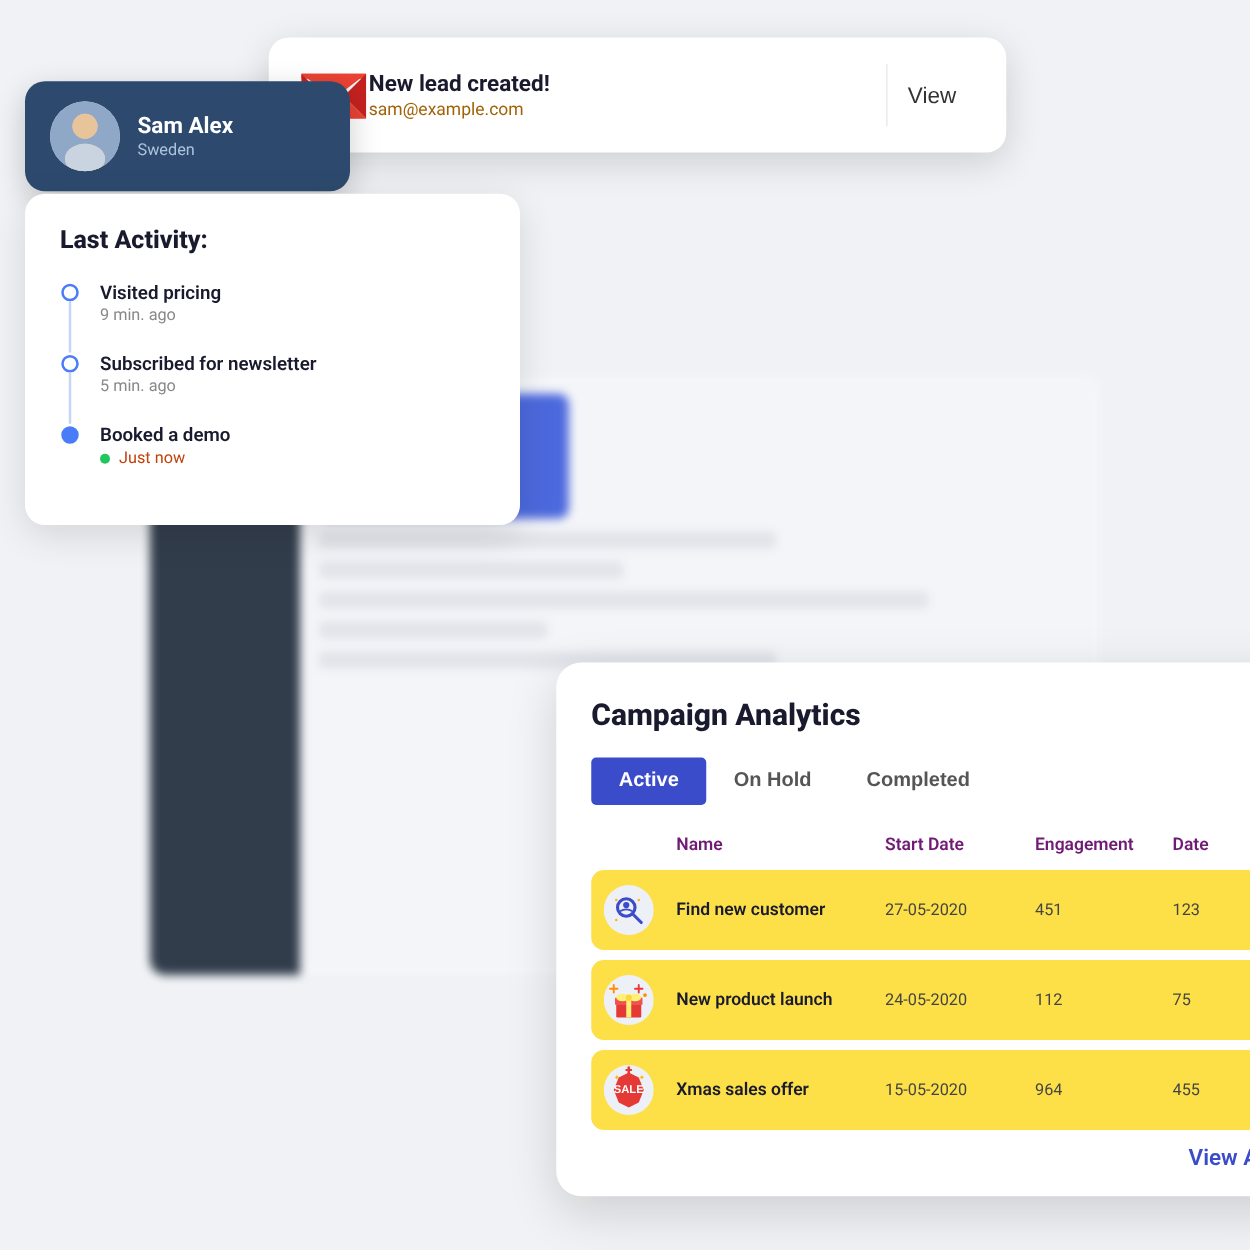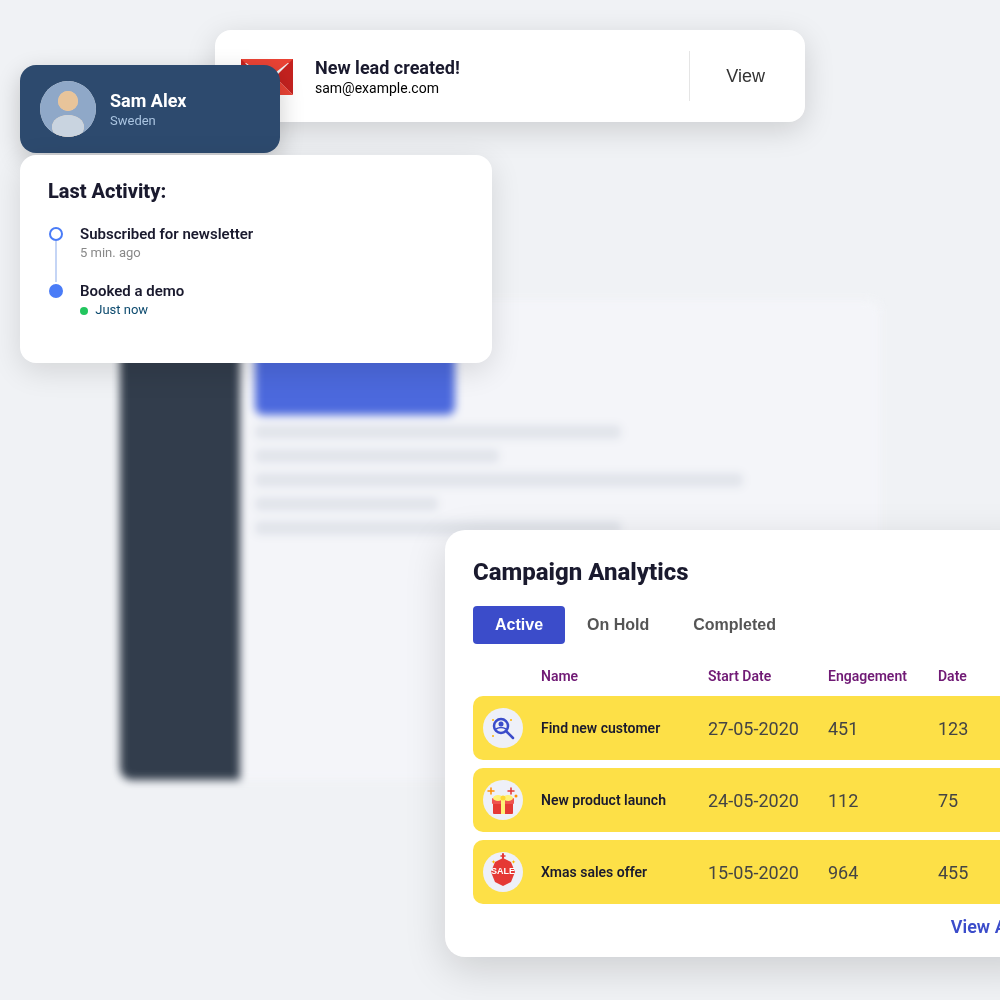--- a/index.html
+++ b/index.html
@@ -60,42 +60,41 @@
       position: absolute;
       top: 30px;
       left: 215px;
       width: 590px;
       background: white;
       border-radius: 16px;
       box-shadow: 0 8px 30px rgba(0,0,0,0.15);
       display: flex;
       align-items: center;
       padding: 18px 24px;
-      gap: 20px;
       z-index: 10;
     }
     .gmail-icon-wrapper {
       width: 56px;
       height: 56px;
       flex-shrink: 0;
       display: flex;
       align-items: center;
       justify-content: center;
     }
     .gmail-text {
       flex: 1;
     }
     .gmail-title {
       font-size: 18px;
       font-weight: 700;
       color: #1a1a2e;
     }
     .gmail-sub {
       font-size: 14px;
-      color: #000000;
+      color: #a16207;
       margin-top: 2px;
     }
     .gmail-divider {
       width: 1px;
       height: 50px;
       background: #e5e5e5;
     }
     .gmail-view-btn {
       font-size: 18px;
       font-weight: 500;
@@ -134,21 +133,21 @@
     }
     .user-info { color: white; }
     .user-name { font-size: 18px; font-weight: 700; }
     .user-location { font-size: 13px; color: #aac4e0; margin-top: 2px; }
 
     
     .activity-card {
       position: absolute;
       top: 155px;
       left: 20px;
-      width: 472px;
+      width: 396px;
       background: white;
       border-radius: 16px;
       box-shadow: 0 8px 30px rgba(0,0,0,0.12);
       padding: 24px 28px;
       z-index: 10;
     }
     .activity-title {
       font-size: 20px;
       font-weight: 800;
       color: #1a1a2e;
@@ -192,21 +191,21 @@
       font-size: 15px;
       font-weight: 600;
       color: #1a1a2e;
     }
     .activity-time {
       font-size: 13px;
       color: #888;
       margin-top: 2px;
     }
     .activity-time.live {
-      color: #0c4a6e;
+      color: #c2410c;
     }
     .live-dot {
       display: inline-block;
       width: 8px;
       height: 8px;
       border-radius: 50%;
       background: #22c55e;
       margin-right: 4px;
       vertical-align: middle;
     }
@@ -273,21 +272,21 @@
       align-items: center;
       justify-content: center;
       font-size: 26px;
     }
     .campaign-name {
       font-size: 14px;
       font-weight: 600;
       color: #1a1a2e;
     }
     .campaign-date, .campaign-engagement, .campaign-leads {
-      font-size: 18px;
+      font-size: 13px;
       color: #444;
     }
     .view-all-link {
       text-align: right;
       margin-top: 12px;
     }
     .view-all-link a {
       color: #3b4cca;
       font-size: 18px;
       font-weight: 600;
@@ -358,20 +357,30 @@
   <div class="user-info">
     <div class="user-name">Sam Alex</div>
     <div class="user-location">Sweden</div>
   </div>
 </div>
 
 <div class="activity-card">
   <div class="activity-title">Last Activity:</div>
   <ul class="activity-list">
 
+    <li class="activity-item">
+      <div class="timeline-col">
+        <div class="timeline-dot"></div>
+        <div class="timeline-line"></div>
+      </div>
+      <div class="activity-content">
+        <div class="activity-action">Visited pricing</div>
+        <div class="activity-time">9  min. ago</div>
+      </div>
+    </li>
 
 
     <li class="activity-item">
       <div class="timeline-col">
         <div class="timeline-dot"></div>
         <div class="timeline-line"></div>
       </div>
       <div class="activity-content">
         <div class="activity-action">Subscribed for newsletter</div>
         <div class="activity-time">5 min. ago</div>

